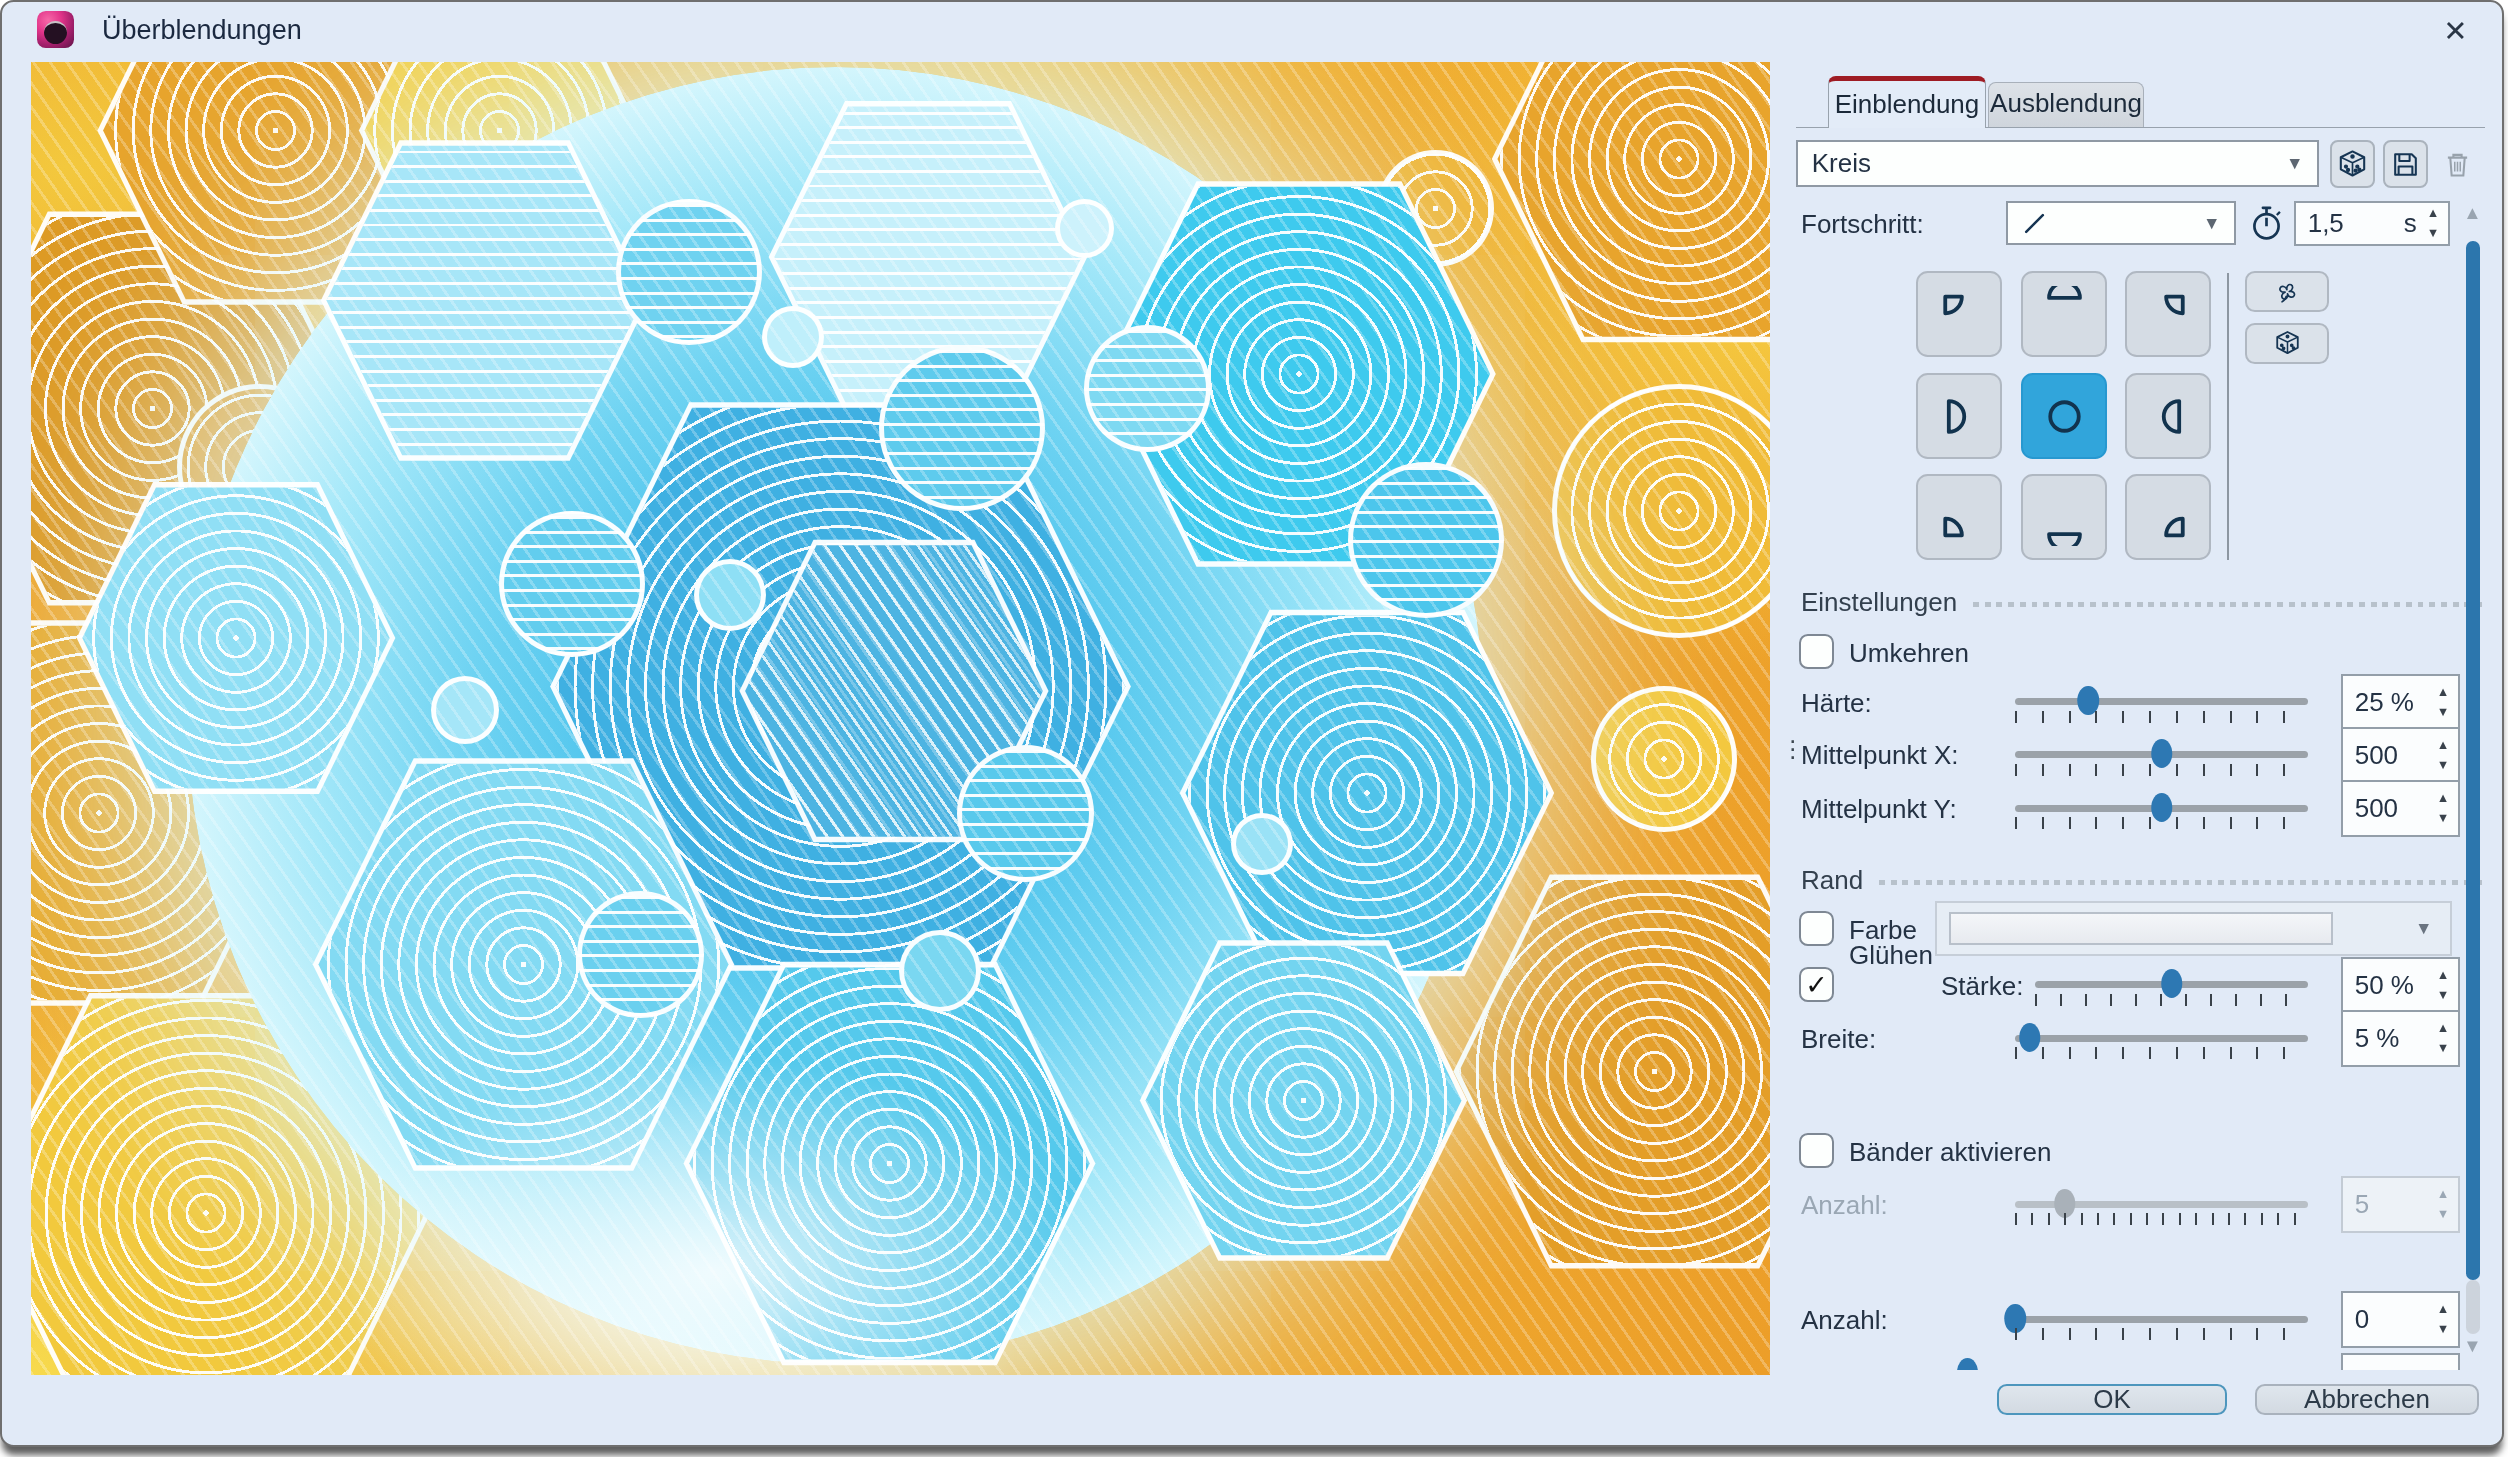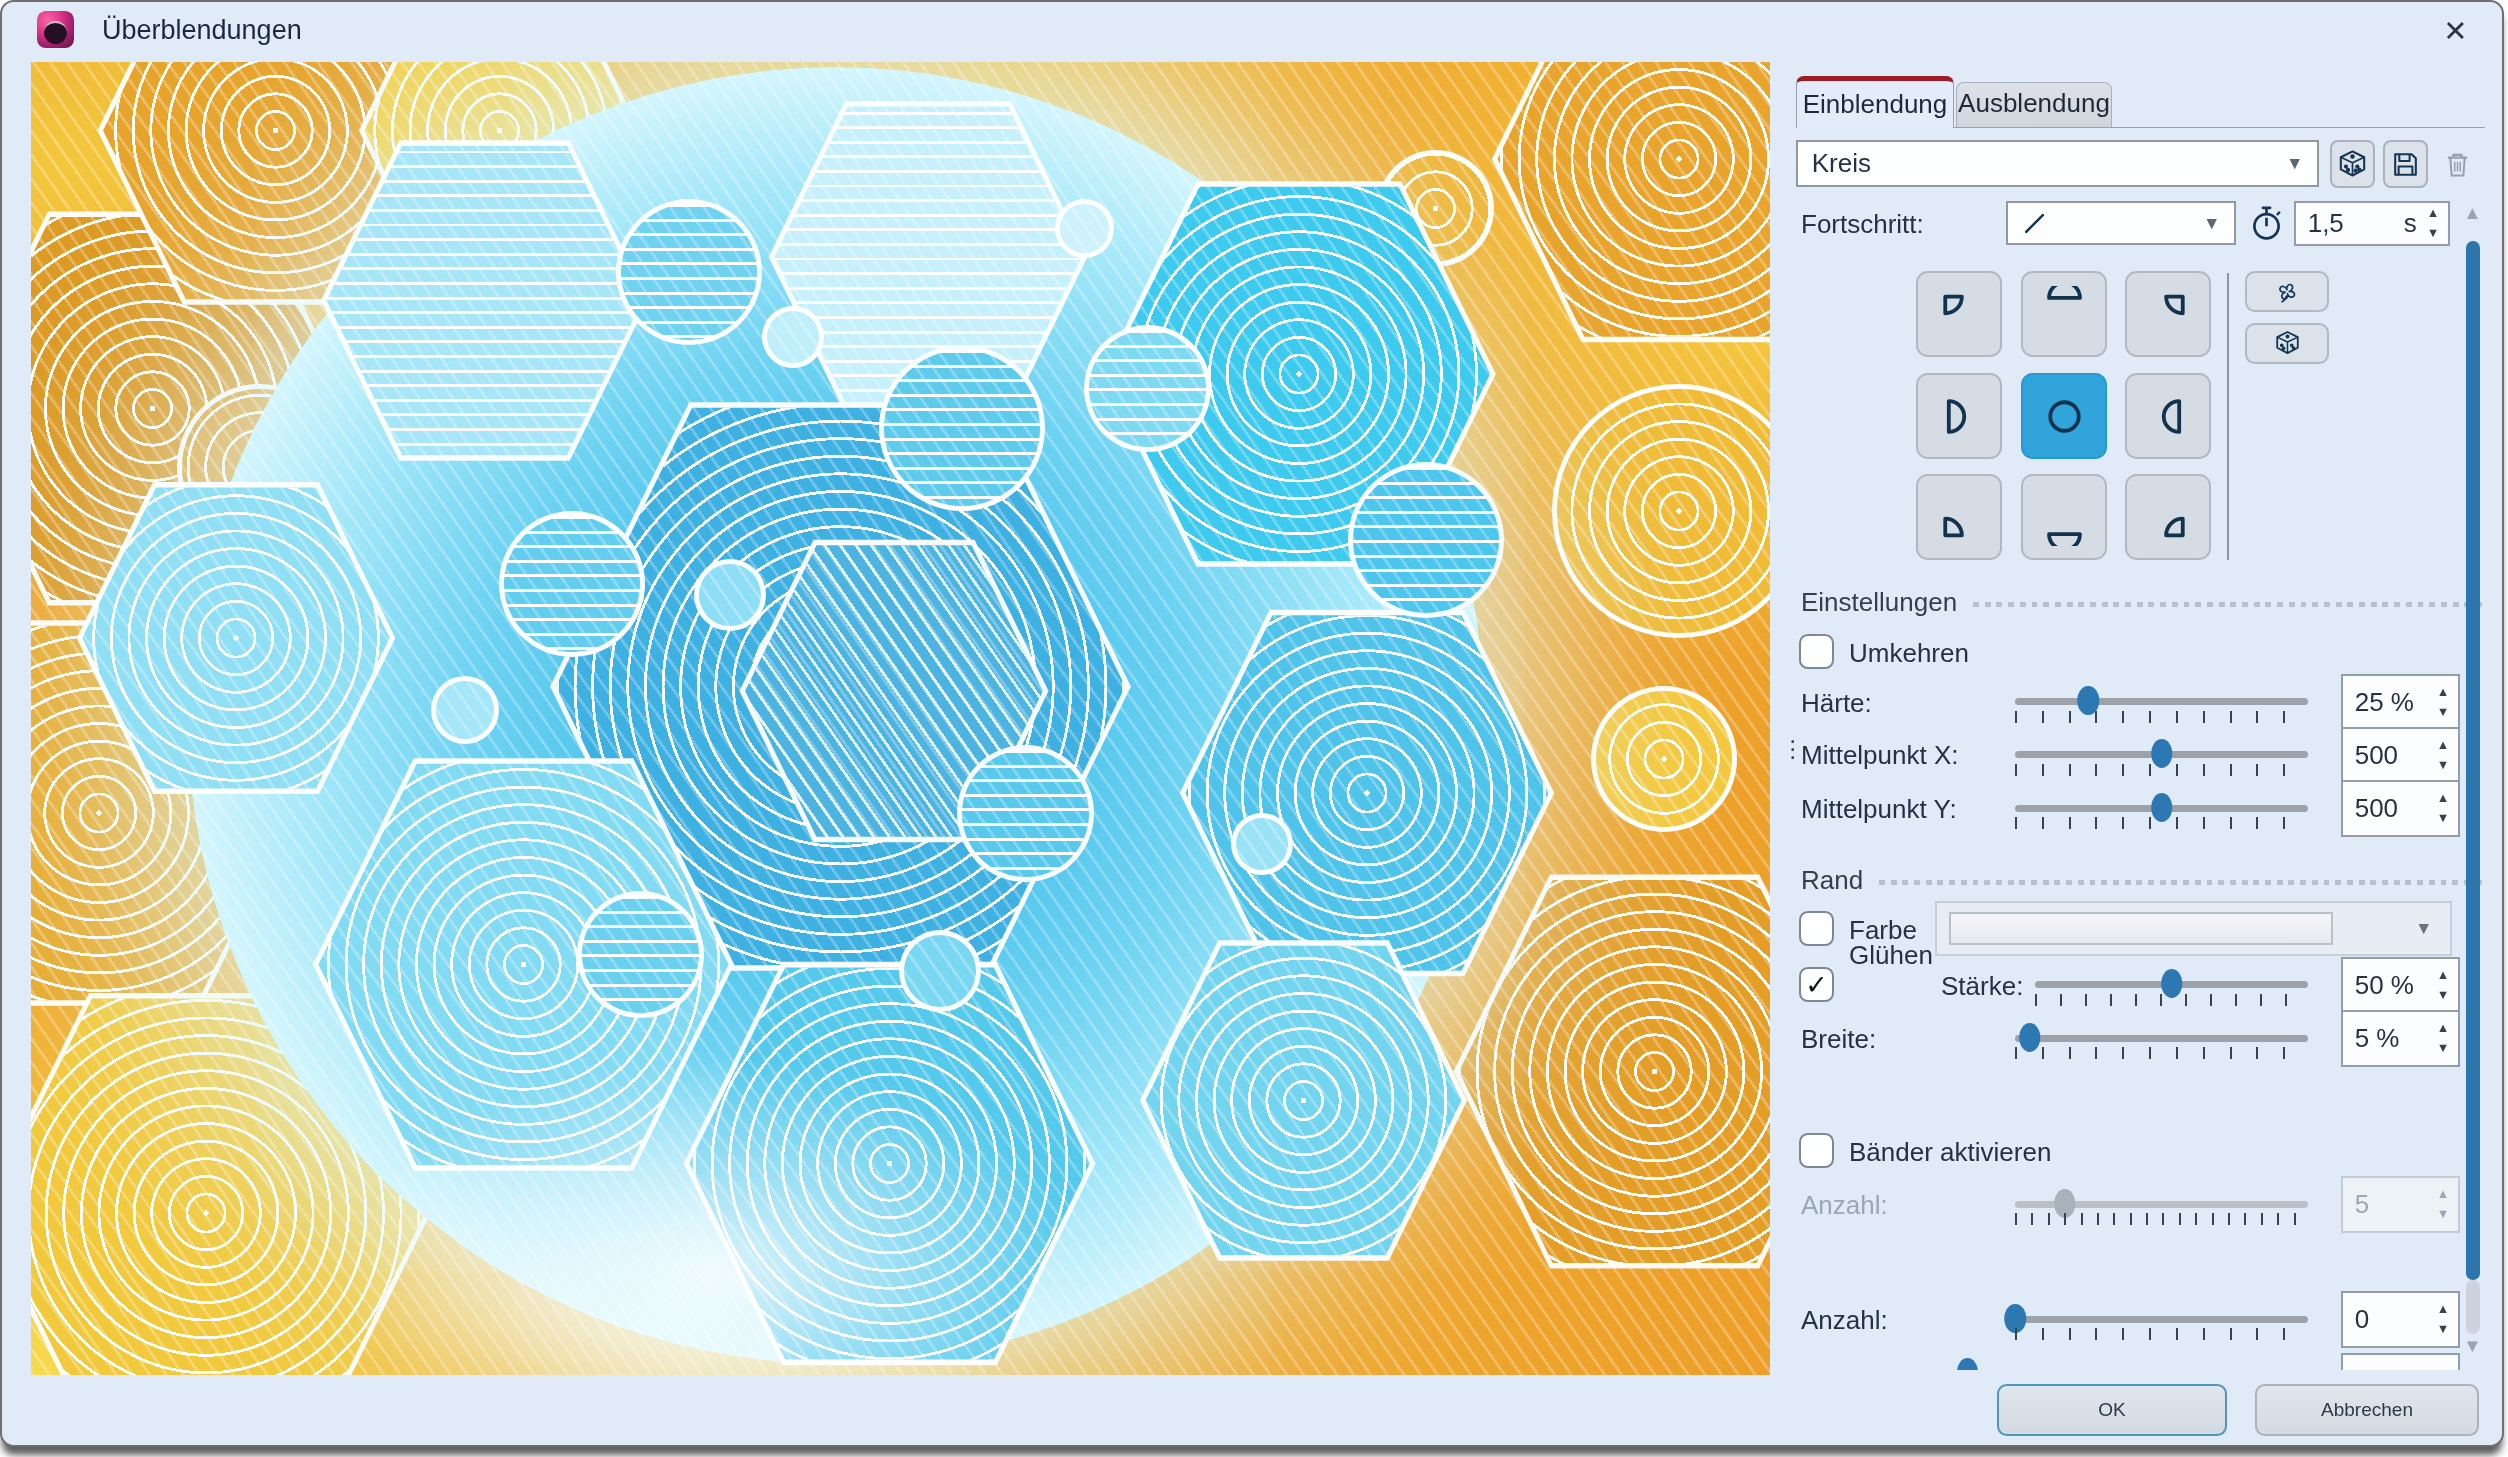--- a/index.html
+++ b/index.html
@@ -32,21 +32,21 @@
   .dlines{background-image:repeating-linear-gradient(55deg,rgba(255,255,255,.8) 0 2.9px,rgba(255,255,255,0) 2.9px 12.7px);}
   .cir{position:absolute;border-radius:50%;border:5.9px solid rgba(255,255,255,.95);box-sizing:border-box;}
   .glowdisc{position:absolute;left:156px;top:4.9px;width:1297px;height:1297px;border-radius:50%;
      background:radial-gradient(circle,#2fb0e6 0%,#46c0eb 20%,#6fd3f2 40%,#a5e8f9 58%,#d8f7fd 72%,#ffffff 82%,rgba(255,255,255,0) 97%);
      box-shadow:0 0 176px 59px rgba(220,248,255,.75);}
   .hatch{position:absolute;inset:0;background:repeating-linear-gradient(55deg,rgba(255,255,255,.26) 0 2.9px,rgba(255,255,255,0) 2.9px 13.7px);}
   .sheen{position:absolute;left:312px;top:995px;width:741px;height:429px;border-radius:50%;
      background:radial-gradient(closest-side,rgba(255,255,255,.8),rgba(255,255,255,0));}
   
   .tab{position:absolute;box-sizing:border-box;display:flex;align-items:flex-end;justify-content:center;
-       font-size:26px;color:#1c2a3a;border-radius:7.8px 7.8px 0 0;}
+       font-size:26px;color:#1c2a3a;border-radius:7.8px 7.8px 0 0;margin-left:32px;}
   .tab.active{left:1794px;top:74px;width:158px;height:52px;background:#e3ecf8;z-index:2;
        border:1px solid #98a2ad;border-bottom:none;border-top:5.9px solid #9e1c24;padding-bottom:7.8px;}
   .tab.inactive{left:1954px;top:80px;width:156px;height:45px;z-index:2;
        background:linear-gradient(#dde2e8,#cfd5dc);border:1px solid #a8b0ba;border-bottom:none;padding-bottom:7.8px;}
   .tabline{position:absolute;left:1794px;top:125px;width:689px;height:1px;background:#98a2ad;z-index:1;}
   .combo{position:absolute;background:#fdfffe;border:2px solid #8f99a4;display:flex;align-items:center;box-sizing:border-box;}
   .combo .cval{flex:1;padding-left:13.7px;font-size:26px;color:#243244;white-space:nowrap;overflow:hidden;}
   .combo .carr{padding-right:13.7px;color:#5d6772;font-size:17.6px;}
   .iconbtn{position:absolute;width:45px;height:48px;border-radius:7.8px;background:#dbe2ea;border:2px solid #aab3bd;
        display:flex;align-items:center;justify-content:center;box-sizing:border-box;}
@@ -83,22 +83,22 @@
   .colorcombo{position:absolute;left:1933px;top:899px;width:517px;height:55px;background:#e6edf5;
         border:2px solid #c6ced8;display:flex;align-items:center;box-sizing:border-box;}
   .colorwell{position:absolute;left:11.7px;top:8.8px;bottom:8.8px;width:380px;background:linear-gradient(#f4f6f9,#e7eaef);
         border:2px solid #b8c0ca;}
   .colorcombo .carr{position:absolute;right:17.6px;color:#6a7480;font-size:17.6px;}
   .sb{position:absolute;left:2458px;top:200px;width:25px;height:1162px;}
   .sb .arr{position:absolute;left:0;width:25px;text-align:center;font-size:18.5px;color:#9aa5b1;}
   .sb .trk{position:absolute;left:5.9px;width:13.7px;background:#ccd3dc;border-radius:6.8px;}
   .sb .thm{position:absolute;left:5.9px;width:13.7px;background:#2c76ad;border-radius:6.8px;}
   .cutoff{position:absolute;left:1941px;top:1351px;width:519px;height:16.6px;overflow:hidden;}
-  .pbtn{position:absolute;height:52px;border-radius:9.8px;background:linear-gradient(#dfe6ed,#d3dae2);
-        border:2px solid #a9b2bd;font-size:19px;color:#2c3a48;display:flex;align-items:center;justify-content:center;
+  .pbtn{position:absolute;height:31px;border-radius:9.8px;background:linear-gradient(#dfe6ed,#d3dae2);
+        border:2px solid #a9b2bd;font-size:26px;color:#2c3a48;display:flex;align-items:center;justify-content:center;
         box-sizing:border-box;}
   .pbtn.default{border:2.9px solid #4d96bd;}
   svg{display:block;}
 </style>
 </head>
 <body>
 
 <div class="dialog">
 
   <div class="titlebar">

